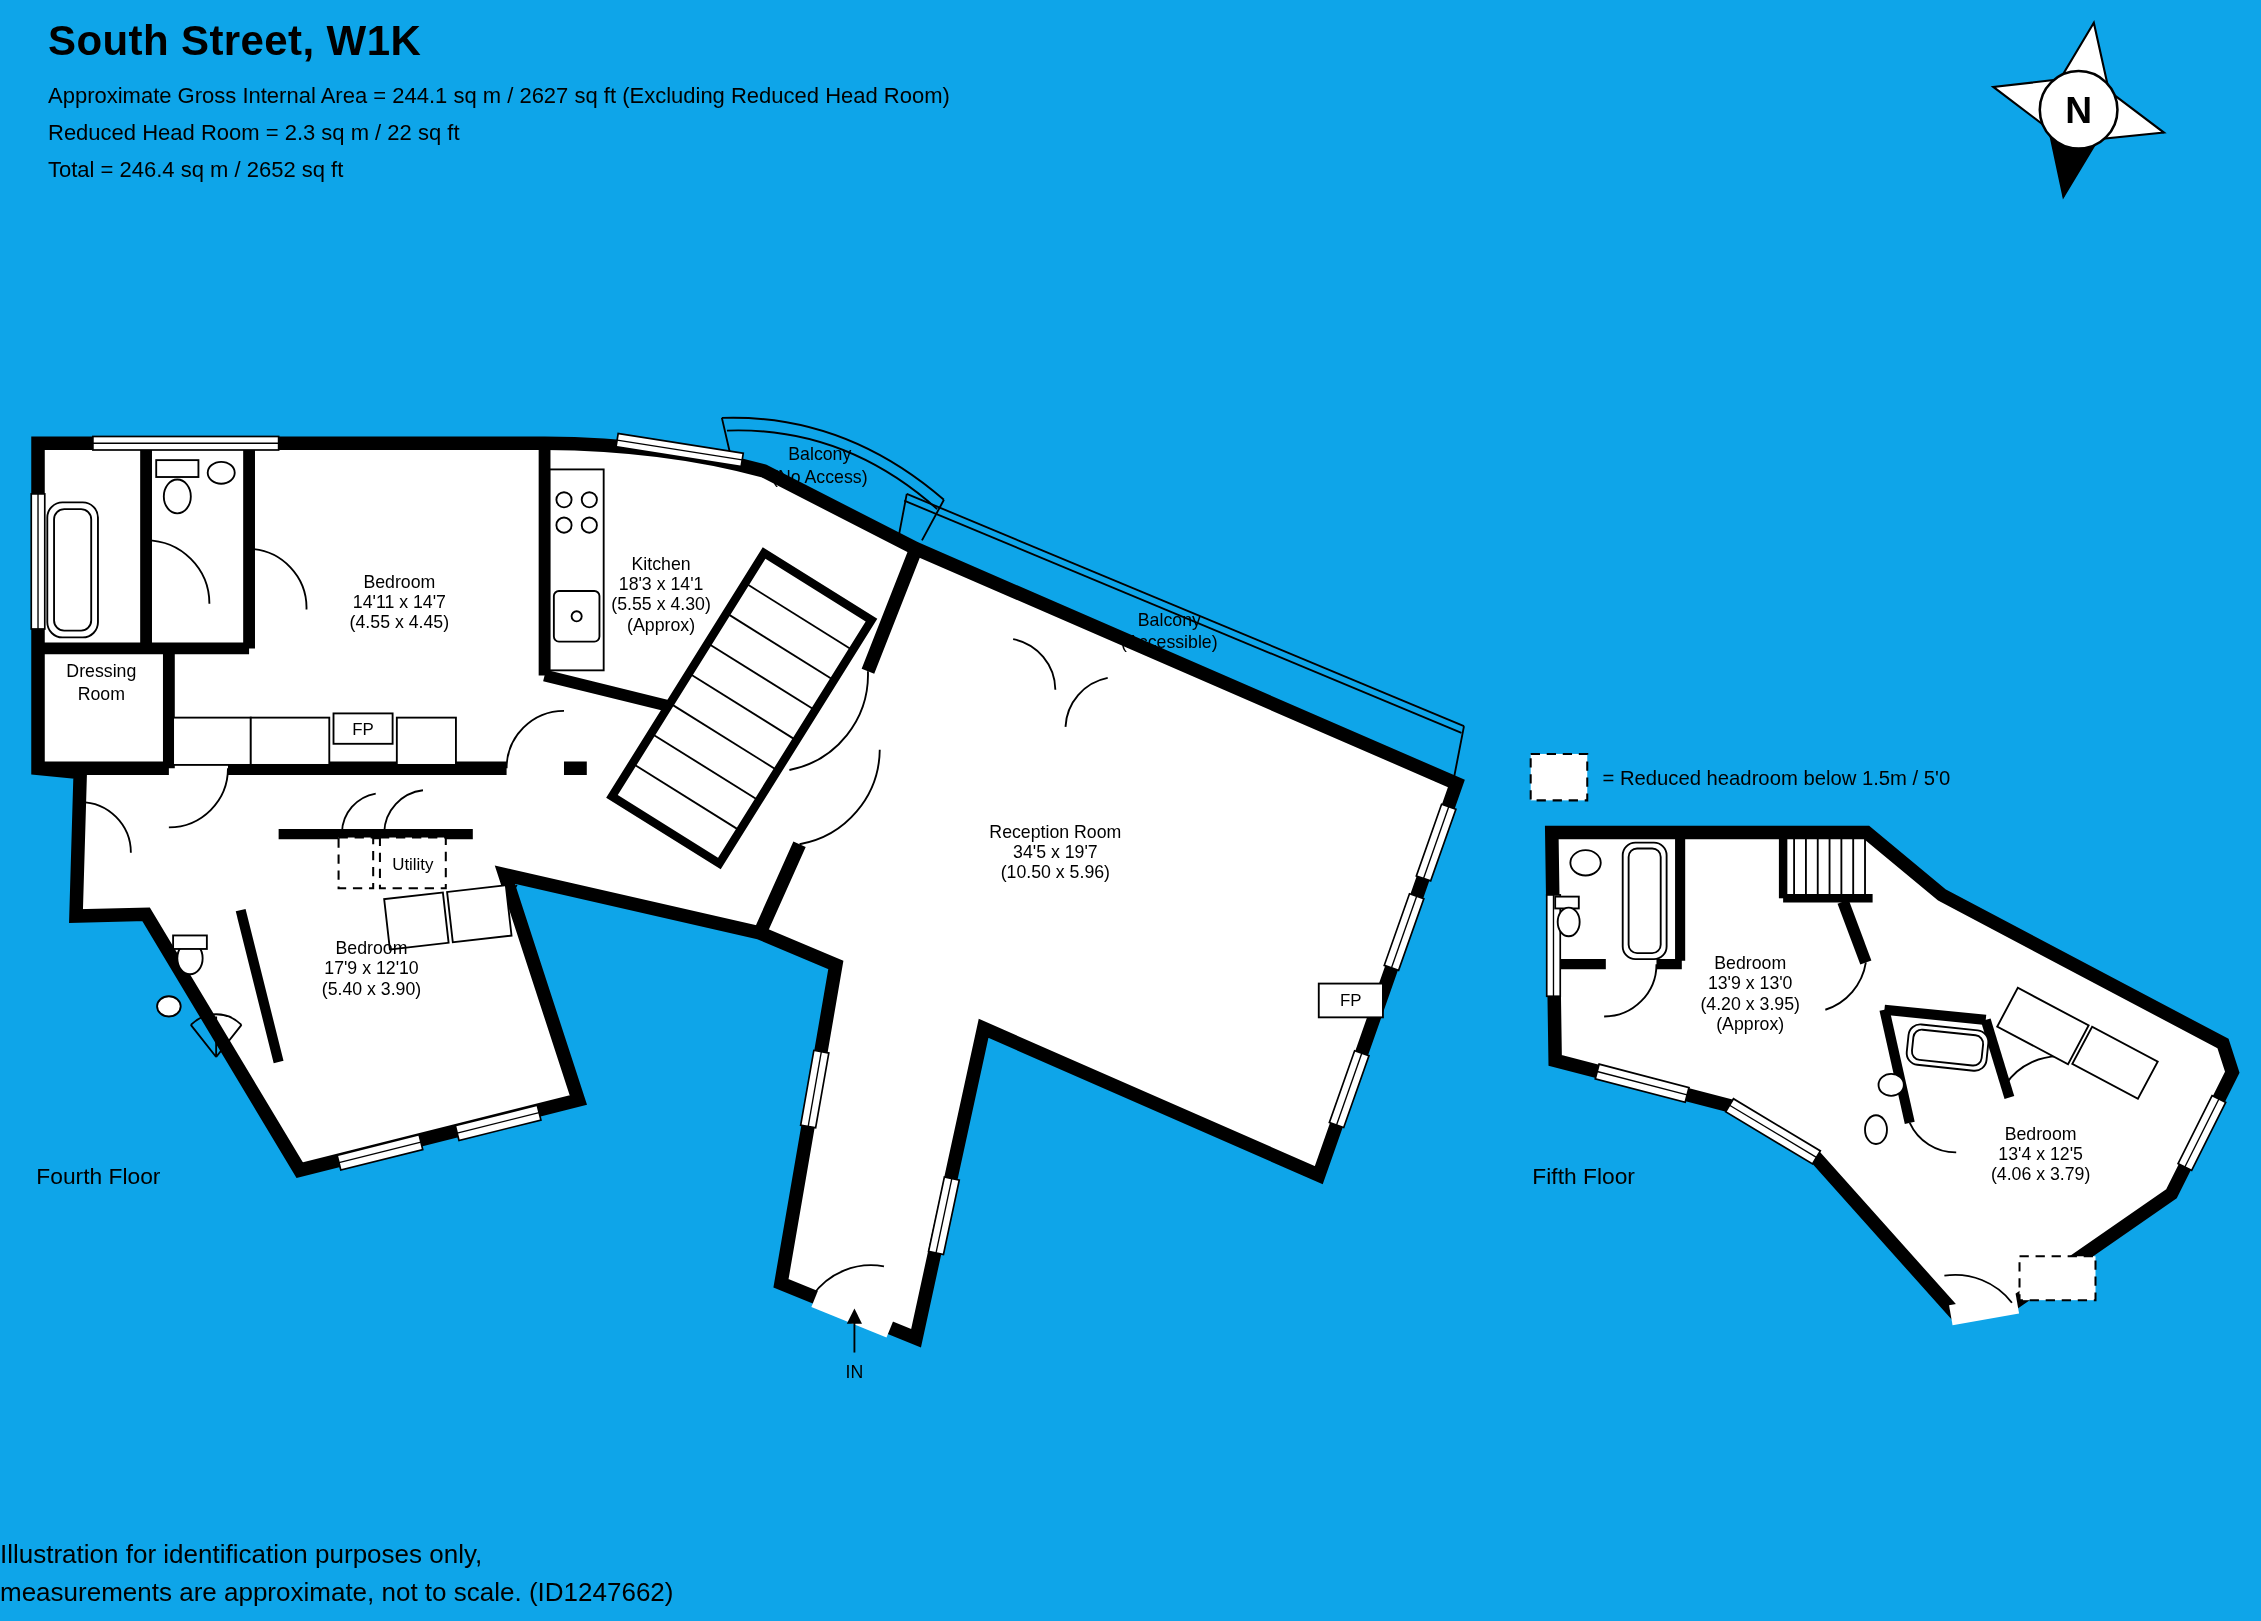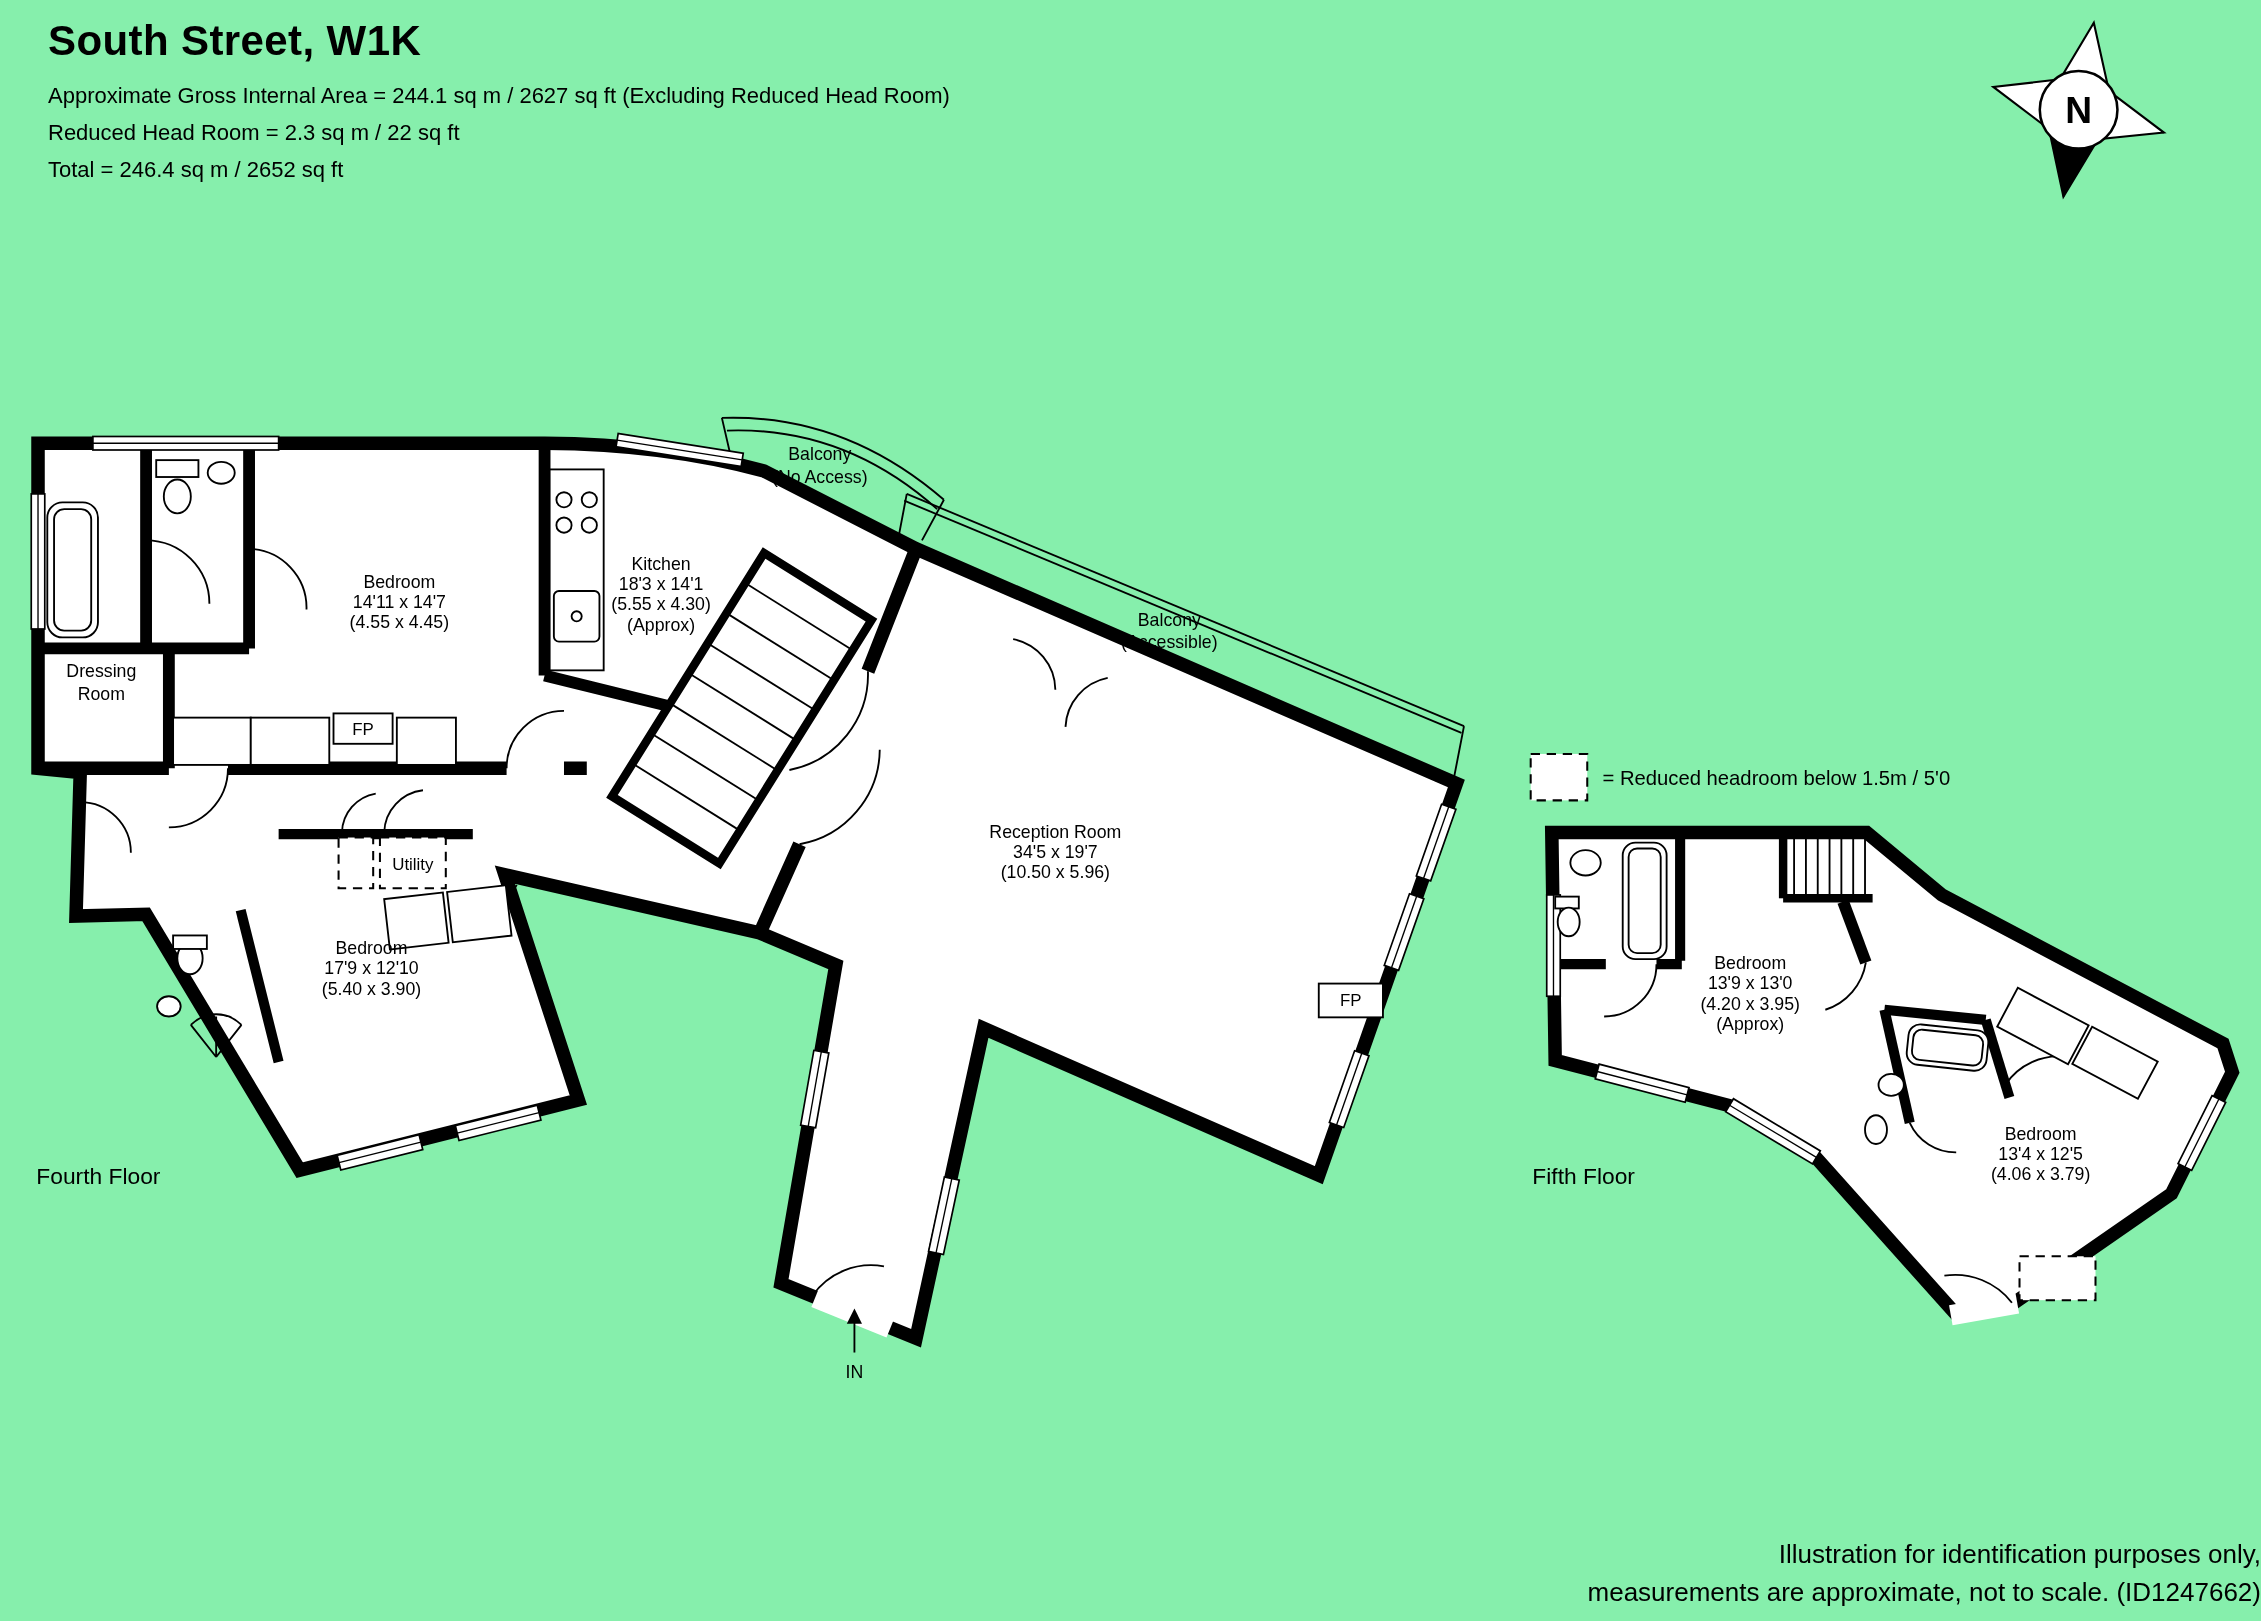--- a/index.html
+++ b/index.html
@@ -1,21 +1,21 @@
 <!DOCTYPE html>
 <html style="font-size:13.5px"><head>
 <meta charset="utf-8">
 <style>
   html,body{margin:0;padding:0;background:#ffffff;}
-  .page{position:relative;width:2261px;height:1621px;background:#86efac;overflow:hidden;
+  .page{position:relative;width:2261px;height:1621px;background:#0ea5e9;overflow:hidden;
         font-family:"Liberation Sans",sans-serif;color:#000;}
   .header{position:absolute;left:48px;top:17px;}
   .header h1{margin:0 0 11.8px 0;font-size:42px;font-weight:bold;letter-spacing:0.4px;}
   .header .hline{font-size:22px;line-height:37px;}
-  .footer{position:absolute;left:0;top:1535px;width:100%;text-align:right;font-size:26px;line-height:38px;}
+  .footer{position:absolute;left:0;top:1535px;width:100%;text-align:left;font-size:26px;line-height:38px;}
   svg{position:absolute;left:0;top:0;}
   .fp-outline{fill:#ffffff;stroke:#000;stroke-width:16;stroke-linejoin:miter;}
   .wall{stroke:#000;fill:none;}
   .w16{stroke-width:16;} .w14{stroke-width:14;} .w12{stroke-width:12;} .w10{stroke-width:10;}
   .thin{stroke:#000;stroke-width:2.2;fill:none;}
   .fix{stroke:#000;stroke-width:2.2;fill:#ffffff;}
   .win{fill:#ffffff;stroke:#000;stroke-width:2;}
   .winline{stroke:#000;stroke-width:1.6;}
   .gap{fill:#ffffff;stroke:none;}
   .dash{fill:#ffffff;stroke:#000;stroke-width:2.4;stroke-dasharray:11 8;}

